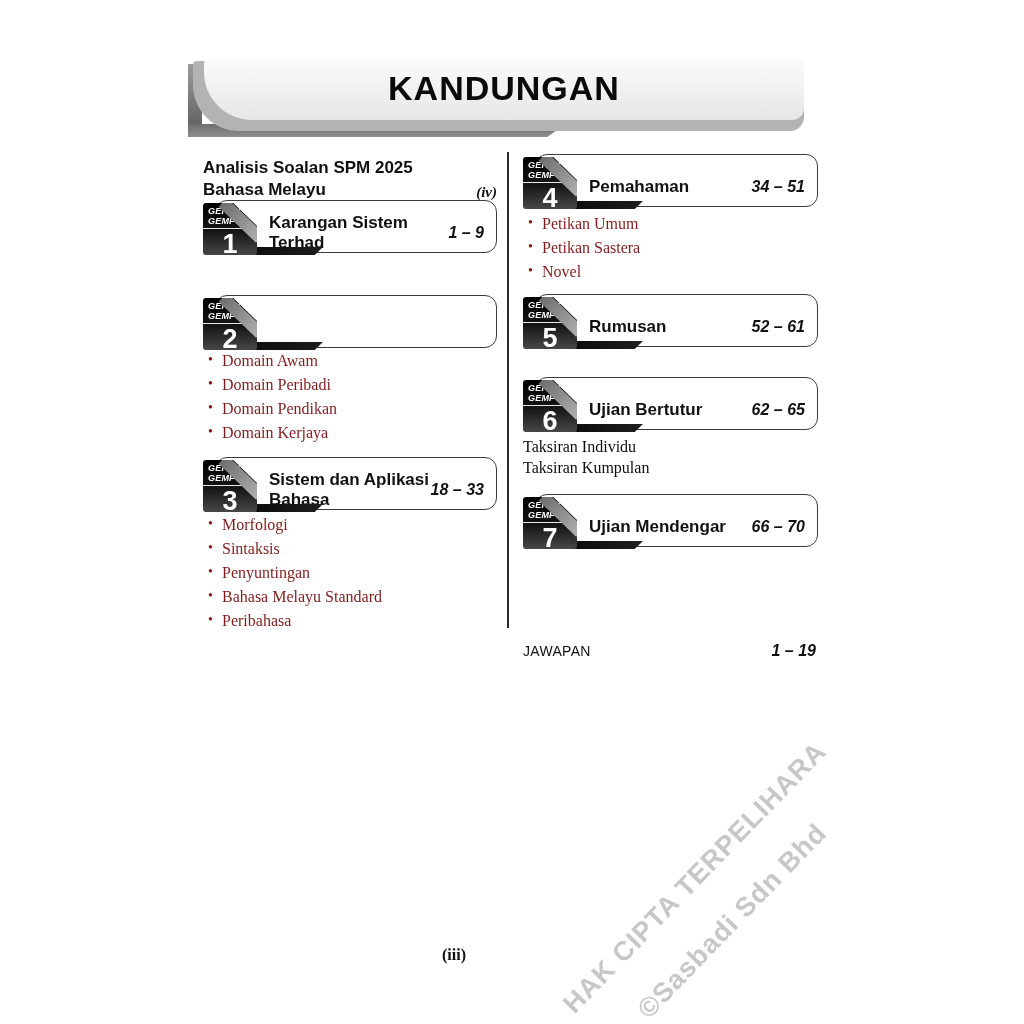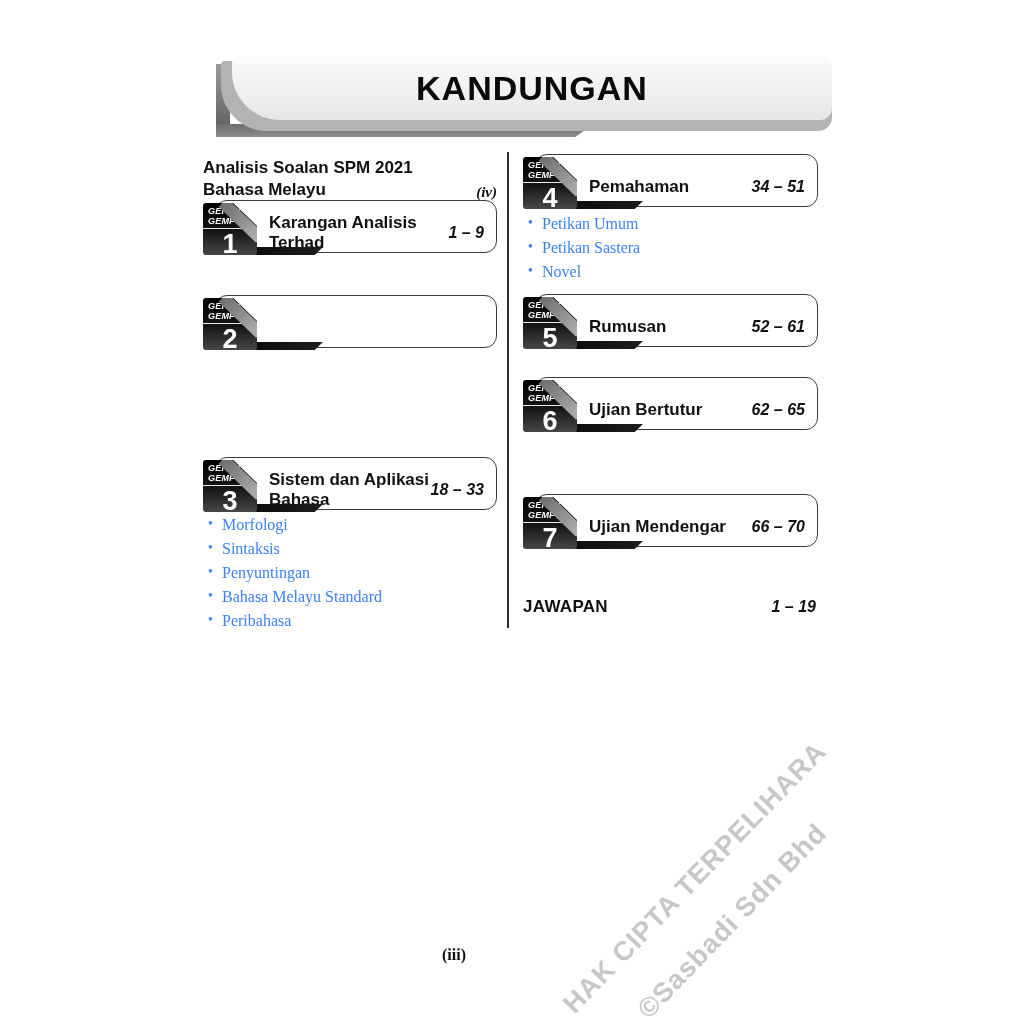--- a/index.html
+++ b/index.html
@@ -1,21 +1,21 @@
 <!DOCTYPE html>
 <html><head>
 <meta charset="utf-8">
 <style>
   html,body{margin:0;padding:0;background:#fff;}
   #page{position:relative;width:1024px;height:1024px;background:#fff;overflow:hidden;
         font-family:"Liberation Sans",sans-serif;color:#111;}
   .abs{position:absolute;}
 
   
-  .banner{left:216px;top:56px;width:618px;height:84px;}
+  .banner{left:188px;top:56px;width:618px;height:84px;}
   .banner-dark-left{left:0;top:8px;width:14px;height:72px;background:linear-gradient(180deg,#9b9b9b,#5a5a5a);}
   .banner-dark-bottom{left:0;top:68px;width:378px;height:13px;background:linear-gradient(180deg,#6e6e6e,#8d8d8d);
         clip-path:polygon(0 0,100% 0,95% 100%,0 100%);}
   .banner-mid{left:5px;top:5px;width:611px;height:70px;background:#b3b3b3;border-radius:4px 12px 14px 46px;}
   .banner-main{left:16px;top:0;width:600px;height:64px;background:linear-gradient(180deg,#fcfcfc,#e6e6e6);
         border-radius:8px 12px 12px 48px;display:flex;align-items:center;justify-content:center;}
   .banner-title{font-weight:bold;font-size:34px;letter-spacing:1px;color:#0a0a0a;}
 
   
   .intro{left:203px;top:157px;width:294px;display:flex;justify-content:space-between;}
@@ -35,28 +35,28 @@
   .badge-label{display:block;padding:4px 4px 1px 5px;border-bottom:1.6px solid #e8e8e8;
         font-style:italic;font-weight:bold;font-size:9px;line-height:1.1;letter-spacing:.2px;}
   .badge-label span{display:block;}
   .badge-number{display:block;text-align:center;font-weight:bold;font-size:27px;line-height:1;margin-top:2px;}
   .item-row{position:absolute;left:66px;right:13px;top:0;height:65px;display:flex;align-items:center;justify-content:space-between;}
   .item-title{font-weight:bold;font-size:17px;line-height:1.15;max-width:172px;}
   .col-right .item-title{max-width:195px;}
   .item-pages{font-family:Liberation Sans, sans-serif;font-style:italic;font-weight:bold;font-size:16px;white-space:nowrap;}
 
   
-  .bullets{list-style:none;margin:0;padding:0;font-family:"Liberation Serif",serif;font-size:16px;color:#3b82f6;}
+  .bullets{list-style:none;margin:0;padding:0;font-family:"Liberation Serif",serif;font-size:16px;color:#7f1d1d;}
   .bullets li{position:relative;padding-left:15px;margin-bottom:6px;}
   .bullets li::before{content:"•";position:absolute;left:1px;top:0;font-size:14px;}
   .notes{font-family:"Liberation Serif",serif;font-size:16px;line-height:1.32;color:#0d0d0d;}
 
   
   .answers{display:flex;justify-content:space-between;align-items:baseline;}
-  .answers-label{font-weight:bold;font-size:17px;letter-spacing:.3px;}
+  .answers-label{font-weight:normal;font-size:14px;letter-spacing:.3px;margin-top:46px;}
 
   
   .divider{left:507px;top:152px;width:2px;height:476px;background:#2c2c2c;}
   .footer{left:0;top:946px;width:908px;text-align:center;font-family:"Liberation Serif",serif;
         font-weight:bold;font-size:16px;}
   .watermark{left:520px;top:810px;width:450px;transform:rotate(-46deg);z-index:0;
         color:#c7c7c7;font-weight:bold;font-size:27px;letter-spacing:1px;line-height:2.1;white-space:nowrap;}
   .watermark .wm2{padding-left:48px;}
   .content{z-index:1;}
 </style>
@@ -76,56 +76,62 @@
     <div class="abs banner-mid"></div>
     <div class="abs banner-main">
       <span class="banner-title">KANDUNGAN</span>
     </div>
   </div>
 
   <div class="abs divider content"></div>
 
   <div class="abs intro content">
     <div class="intro-lines">
-      <div>Analisis Soalan SPM 2021</div>
+      <div>Analisis Soalan SPM 2025</div>
       <div>Bahasa Melayu</div>
     </div>
     <div class="intro-pages">(iv)</div>
   </div>
 
   <div class="abs item content" style="left:203px;top:200px;width:294px;">
     <div class="item-box"></div>
     <div class="item-bar"></div>
     <div class="badge">
       <span class="badge-label">
         <span>GERAK</span>
         <span>GEMPUR</span>
       </span>
       <span class="badge-number">1</span>
       <span class="badge-fold"></span>
     </div>
     <div class="item-row">
-      <div class="item-title">Karangan Analisis Terhad</div>
+      <div class="item-title">Karangan Sistem Terhad</div>
       <div class="item-pages">1 – 9</div>
     </div>
   </div>
 
   <div class="abs item content" style="left:203px;top:295px;width:294px;">
     <div class="item-box"></div>
     <div class="item-bar"></div>
     <div class="badge">
       <span class="badge-label">
         <span>GERAK</span>
         <span>GEMPUR</span>
       </span>
       <span class="badge-number">2</span>
       <span class="badge-fold"></span>
     </div>
   </div>
 
+  <ul class="abs bullets content" style="left:207px;top:352px;">
+    <li>Domain Awam</li>
+    <li>Domain Peribadi</li>
+    <li>Domain Pendikan</li>
+    <li>Domain Kerjaya</li>
+  </ul>
 
   <div class="abs item content" style="left:203px;top:457px;width:294px;">
     <div class="item-box"></div>
     <div class="item-bar"></div>
     <div class="badge">
       <span class="badge-label">
         <span>GERAK</span>
         <span>GEMPUR</span>
       </span>
       <span class="badge-number">3</span>
@@ -195,20 +201,24 @@
       </span>
       <span class="badge-number">6</span>
       <span class="badge-fold"></span>
     </div>
     <div class="item-row">
       <div class="item-title">Ujian Bertutur</div>
       <div class="item-pages">62 – 65</div>
     </div>
   </div>
 
+  <div class="abs notes content" style="left:523px;top:436px;">
+    <div>Taksiran Individu</div>
+    <div>Taksiran Kumpulan</div>
+  </div>
 
   <div class="abs item content col-right" style="left:523px;top:494px;width:295px;">
     <div class="item-box"></div>
     <div class="item-bar"></div>
     <div class="badge">
       <span class="badge-label">
         <span>GERAK</span>
         <span>GEMPUR</span>
       </span>
       <span class="badge-number">7</span>

